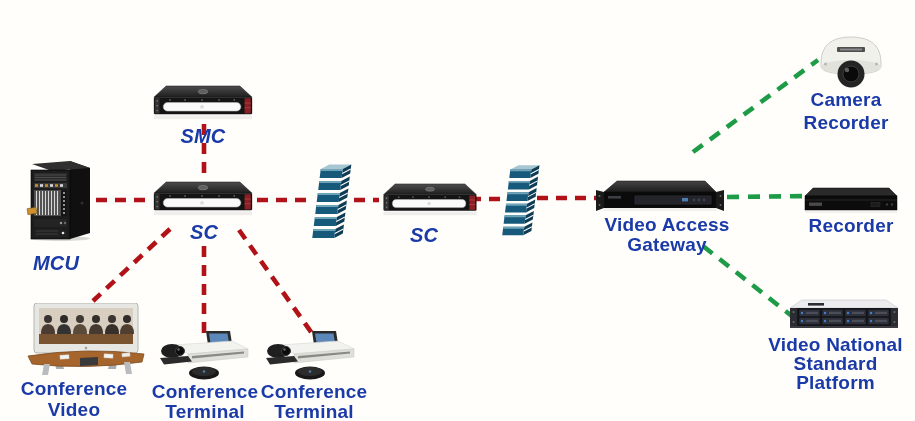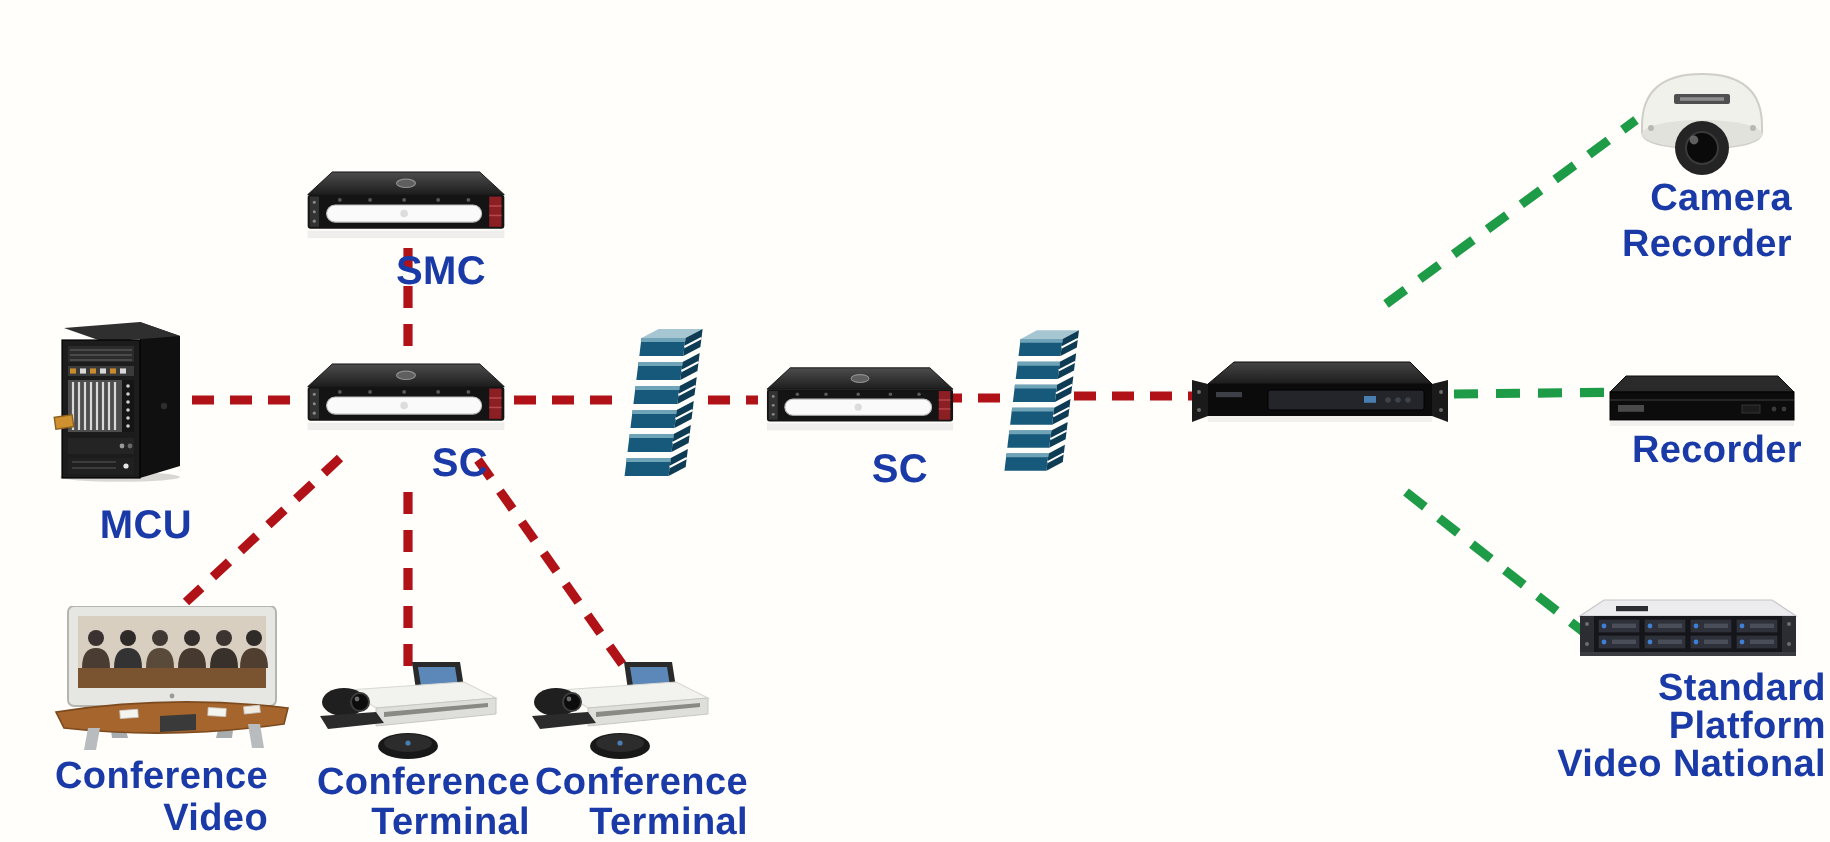--- a/index.html
+++ b/index.html
@@ -11,25 +11,25 @@
     overflow:hidden;
   }
   .links { position:absolute; left:0; top:0; width:915px; height:421px; z-index:1; }
   .link-red   { stroke:var(--core-link,#b01217);   stroke-width:4.6; fill:none; stroke-dasharray:11 8;  }
   .link-green { stroke:var(--gateway-link,#1e9b47); stroke-width:4.6; fill:none; stroke-dasharray:12 9; }
   .node { position:absolute; z-index:2; }
   .node svg { display:block; }
   .node-label {
     position:absolute; z-index:3;
     color:var(--label-text,#1a3aa8);
-    font-weight:bold; text-align:right;
+    font-weight:bold; text-align:center;
     font-size:19px; line-height:20px;
     letter-spacing:0.2px;
   }
-  .node-label.big { font-size:20px; line-height:22px; }
+  .node-label.big { font-size:20px; line-height:22px;font-style:italic; }
 </style>
 </head>
 <body>
 
 <div class="canvas">
 
   <svg class="links" viewBox="0 0 915 421">
     <line class="link-red" x1="96" y1="200" x2="151" y2="200"></line>
     <line class="link-red" x1="204" y1="124" x2="204" y2="180"></line>
     <line class="link-red" x1="257" y1="200" x2="311" y2="200"></line>
@@ -277,20 +277,23 @@
       <polygon points="23,4 111,4 122,15 10,15" fill="url(#guTop)" stroke="#0c0c0c" stroke-width="0.5"></polygon>
       <rect x="10" y="15" width="112" height="16" fill="#0b0b0b"></rect>
       <rect x="14" y="19" width="13" height="2.6" fill="#3c3f45"></rect>
       <rect x="40" y="18" width="78" height="10" rx="1" fill="#23252a" stroke="#000" stroke-width="0.5"></rect>
       <rect x="88" y="21" width="6" height="3.4" fill="#4a7db0"></rect>
       <circle cx="100" cy="23" r="1.4" fill="#3d414a"></circle>
         <circle cx="105" cy="23" r="1.4" fill="#3d414a"></circle>
         <circle cx="110" cy="23" r="1.4" fill="#3d414a"></circle>
       <rect x="10" y="31" width="112" height="3" fill="#bfbfbf" opacity="0.2"></rect>
     </svg>
+  </div>
+  <div class="node-label" style="left:567px; top:215px; width:200px;">
+    <div>Video Access Gateway</div>
   </div>
 
   <div class="node" style="left:817px; top:33px;">
     <svg width="68" height="58" viewBox="0 0 68 58">
       <path d="M4,30 Q4,4 34,4 Q64,4 64,30 L64,33 Q64,41 34,41 Q4,41 4,33 Z" fill="#f1f1ec" stroke="#cfcfc8" stroke-width="1"></path>
       <ellipse cx="34" cy="34" rx="30" ry="7" fill="#e2e2dc"></ellipse>
       <rect x="20" y="14" width="28" height="5" rx="1" fill="#4f4f4f"></rect>
       <rect x="23" y="15.6" width="22" height="1.8" fill="#8d8d8d"></rect>
       <circle cx="8.5" cy="31" r="1.5" fill="#b9b9b2"></circle>
         <circle cx="59.5" cy="31" r="1.5" fill="#b9b9b2"></circle>
@@ -354,22 +357,22 @@
           <rect x="64" y="20.8" width="12" height="2.2" fill="#4a4e59"></rect>
         <rect x="80" y="18.5" width="21" height="7" fill="#2e313a" stroke="#14151a" stroke-width="0.6"></rect>
           <circle cx="83" cy="22" r="1.2" fill="#3f7fd4"></circle>
           <rect x="87" y="20.8" width="12" height="2.2" fill="#4a4e59"></rect>
       </g>
       <rect x="2" y="27" width="108" height="2" fill="#3a3c42"></rect>
       <rect x="20" y="4" width="16" height="2.6" fill="#2b2d33"></rect>
     </svg>
   </div>
   <div class="node-label" style="left:758px; top:335px; width:155px; font-size:19px; line-height:19px;">
+    <div>Video National</div>
     <div>Standard Platform</div>
-    <div>Video National</div>
   </div>
 
   <div class="node" style="left:24px; top:303px;">
     <svg width="124" height="74" viewBox="0 0 124 74">
       <rect x="10" y="0" width="104" height="50" rx="3" fill="#e6e6e2" stroke="#b5b5b0" stroke-width="1"></rect>
       <rect x="15" y="5" width="94" height="36" fill="#d9cfc0"></rect>
       <rect x="15" y="31" width="94" height="10" fill="#7a5330"></rect>
       <g>
         <circle cx="24" cy="16" r="4" fill="#3a3230"></circle>
           <path d="M17,31 Q17,21 24,21 Q31,21 31,31 Z" fill="#4a3c33"></path>

